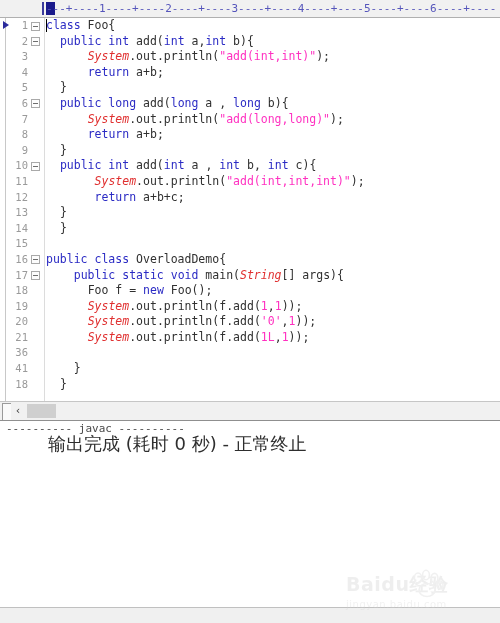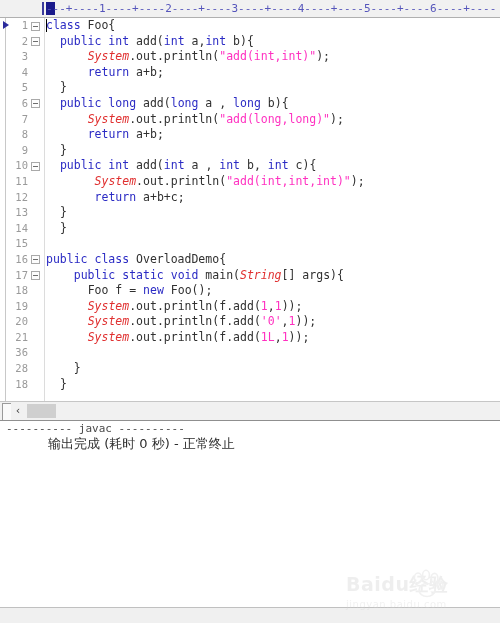--- a/index.html
+++ b/index.html
@@ -68,21 +68,21 @@
   .hsb-thumb{position:absolute;left:27px;top:2px;width:29px;height:14px;background:#cfcfcf;}
 
   
   .output{
     position:absolute;left:0;top:420px;width:500px;height:187px;
     background:#ffffff;border-top:1px solid #8f8f8f;
     overflow:hidden;
   }
   .out-line{padding-left:6px;white-space:pre;color:#4a4a4a;
     font-family:"DejaVu Sans Mono", monospace;font-size:11px;line-height:15px;}
-  .out-line.cjk{font-family:"DejaVu Sans", sans-serif;font-size:13px;color:#2e2e2e;padding-left:48px;}
+  .out-line.cjk{font-family:"DejaVu Sans", sans-serif;font-size:18px;color:#2e2e2e;padding-left:48px;}
 
   .statusbar{position:absolute;left:0;top:607px;width:500px;height:16px;background:#f0f0f0;border-top:1px solid #c0c0c0;}
 
   
   .watermark{position:absolute;left:346px;top:572px;width:148px;height:44px;
     opacity:.30;pointer-events:none;}
   .wm-main{font-family:"DejaVu Sans", sans-serif;font-size:19px;font-weight:bold;
     color:#c9c9c9;letter-spacing:.5px;}
   .wm-sub{font-family:"DejaVu Sans", sans-serif;font-size:10px;color:#d2d2d2;letter-spacing:.5px;margin-top:1px;}
   .wm-paw{position:absolute;left:64px;top:-3px;width:34px;height:30px;}
@@ -118,21 +118,21 @@
         <div class="line"><span class="lno">13</span><span class="code"><span class="pl"> </span><span class="pl"> </span><span class="pl">}</span></span></div>
         <div class="line"><span class="lno">14</span><span class="code"><span class="pl"> </span><span class="pl"> </span><span class="pl">}</span></span></div>
         <div class="line"><span class="lno">15</span><span class="code"></span></div>
         <div class="line"><span class="lno">16</span><span class="fold"></span><span class="code"><span class="kw">public</span><span class="pl"> </span><span class="kw">class</span><span class="pl"> </span><span class="pl">OverloadDemo</span><span class="pl">{</span></span></div>
         <div class="line"><span class="lno">17</span><span class="fold"></span><span class="code"><span class="pl"> </span><span class="pl"> </span><span class="pl"> </span><span class="pl"> </span><span class="kw">public</span><span class="pl"> </span><span class="kw">static</span><span class="pl"> </span><span class="kw">void</span><span class="pl"> </span><span class="pl">main</span><span class="pl">(</span><span class="cls">String</span><span class="pl">[</span><span class="pl">]</span><span class="pl"> </span><span class="pl">args</span><span class="pl">)</span><span class="pl">{</span></span></div>
         <div class="line"><span class="lno">18</span><span class="code"><span class="pl"> </span><span class="pl"> </span><span class="pl"> </span><span class="pl"> </span><span class="pl"> </span><span class="pl"> </span><span class="pl">Foo</span><span class="pl"> </span><span class="pl">f</span><span class="pl"> </span><span class="pl">=</span><span class="pl"> </span><span class="kw">new</span><span class="pl"> </span><span class="pl">Foo</span><span class="pl">(</span><span class="pl">)</span><span class="pl">;</span></span></div>
         <div class="line"><span class="lno">19</span><span class="code"><span class="pl"> </span><span class="pl"> </span><span class="pl"> </span><span class="pl"> </span><span class="pl"> </span><span class="pl"> </span><span class="cls">System</span><span class="pl">.</span><span class="pl">out</span><span class="pl">.</span><span class="pl">println</span><span class="pl">(</span><span class="pl">f</span><span class="pl">.</span><span class="pl">add</span><span class="pl">(</span><span class="num">1</span><span class="pl">,</span><span class="num">1</span><span class="pl">)</span><span class="pl">)</span><span class="pl">;</span></span></div>
         <div class="line"><span class="lno">20</span><span class="code"><span class="pl"> </span><span class="pl"> </span><span class="pl"> </span><span class="pl"> </span><span class="pl"> </span><span class="pl"> </span><span class="cls">System</span><span class="pl">.</span><span class="pl">out</span><span class="pl">.</span><span class="pl">println</span><span class="pl">(</span><span class="pl">f</span><span class="pl">.</span><span class="pl">add</span><span class="pl">(</span><span class="str">'0'</span><span class="pl">,</span><span class="num">1</span><span class="pl">)</span><span class="pl">)</span><span class="pl">;</span></span></div>
         <div class="line"><span class="lno">21</span><span class="code"><span class="pl"> </span><span class="pl"> </span><span class="pl"> </span><span class="pl"> </span><span class="pl"> </span><span class="pl"> </span><span class="cls">System</span><span class="pl">.</span><span class="pl">out</span><span class="pl">.</span><span class="pl">println</span><span class="pl">(</span><span class="pl">f</span><span class="pl">.</span><span class="pl">add</span><span class="pl">(</span><span class="num">1L</span><span class="pl">,</span><span class="num">1</span><span class="pl">)</span><span class="pl">)</span><span class="pl">;</span></span></div>
         <div class="line"><span class="lno">36</span><span class="code"></span></div>
-        <div class="line"><span class="lno">28</span><span class="code"><span class="pl"> </span><span class="pl"> </span><span class="pl"> </span><span class="pl"> </span><span class="pl">}</span></span></div>
+        <div class="line"><span class="lno">41</span><span class="code"><span class="pl"> </span><span class="pl"> </span><span class="pl"> </span><span class="pl"> </span><span class="pl">}</span></span></div>
         <div class="line"><span class="lno">18</span><span class="code"><span class="pl"> </span><span class="pl"> </span><span class="pl">}</span></span></div>
       </div>
     <div class="caret"></div>
   </div>
 
   <div class="hscroll">
     <div class="hsb-leftcap"></div>
     <div class="hsb-arrow">‹</div>
     <div class="hsb-thumb"></div>
   </div>

